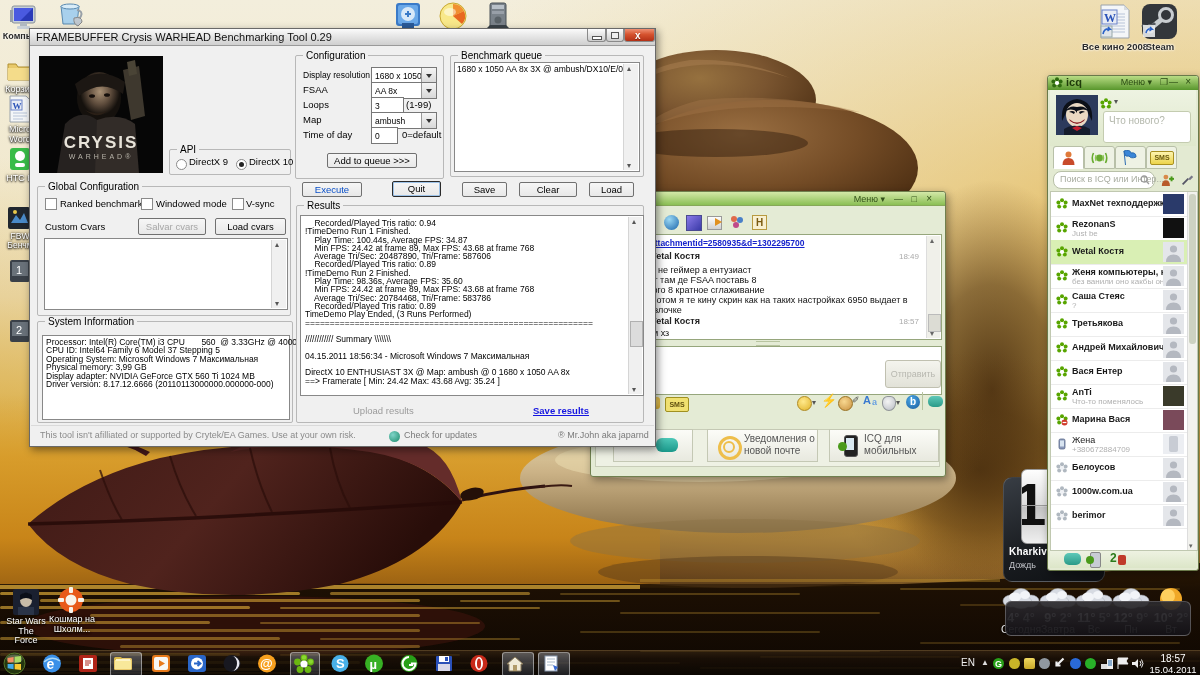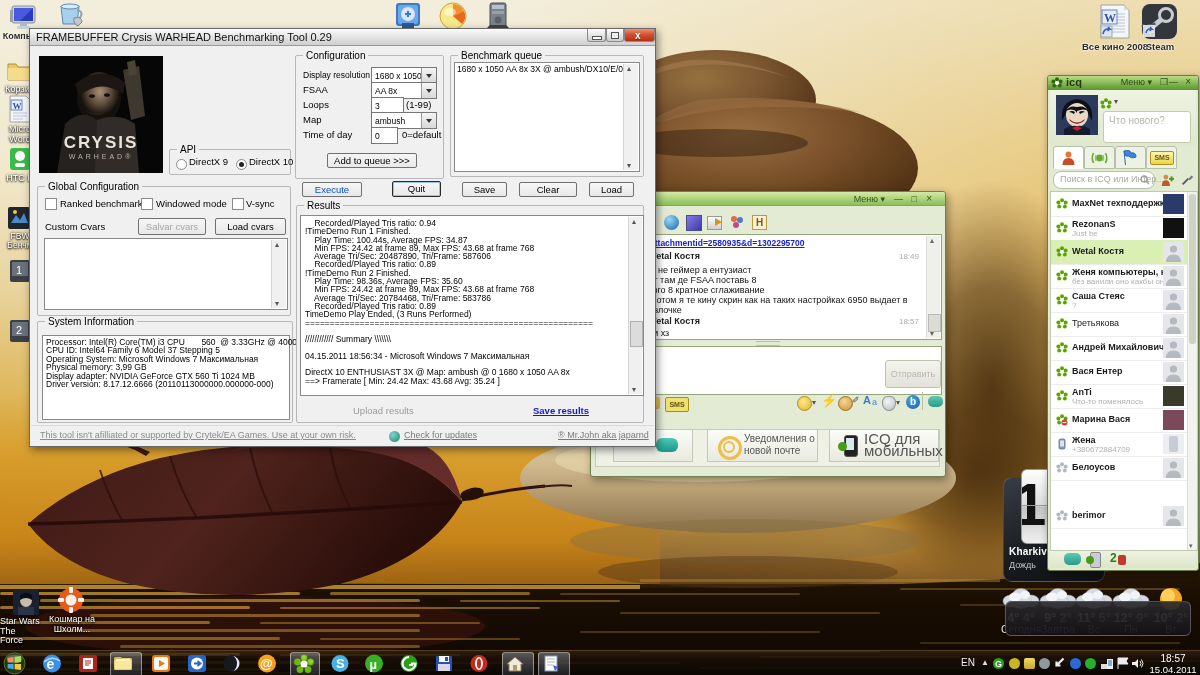--- a/index.html
+++ b/index.html
@@ -11,21 +11,21 @@
 .capbtn{position:absolute;top:0;height:12px;border:1px solid #8a8a8a;border-top:none;border-radius:0 0 3px 3px;background:linear-gradient(#fdfdfd,#cdcdcd);}
 #cb-min{left:557px;width:17px;}
 #cb-max{left:576px;width:16px;}
 #cb-x{left:594px;width:29px;background:linear-gradient(#ef9073,#d6532f 45%,#b33016);}
 #cb-min i{position:absolute;left:4px;top:7px;width:8px;height:2px;background:#fff;border:1px solid #555;}
 #cb-max i{position:absolute;left:4px;top:3px;width:6px;height:5px;background:#eee;border:1px solid #555;}
 #cb-x i{position:absolute;left:10px;top:1px;color:#fff;font-size:10px;font-style:normal;font-weight:bold;text-shadow:0 1px 1px #7c1d08;}
 .gb{position:absolute;border:1px solid #b8b8b8;border-radius:2px;}
 .gb>b{position:absolute;left:7px;top:-6px;background:#f0f0f0;padding:0 3px;font-weight:normal;font-size:10px;color:#000;line-height:11px;white-space:nowrap;}
 .lbl{position:absolute;font-size:9.5px;color:#000;white-space:nowrap;}
-.s10{font-size:9px !important;text-decoration:underline;}
+.s10{font-size:9px !important;}
 .radio{position:absolute;width:9px;height:9px;border-radius:50%;border:1px solid #8a8a8a;background:#fff;}
 .radio.on::after{content:"";position:absolute;left:2px;top:2px;width:5px;height:5px;border-radius:50%;background:#222;}
 .chk{position:absolute;width:10px;height:10px;border:1px solid #8a8a8a;background:#fff;}
 .combo{position:absolute;height:15px;background:#fff;border:1px solid #777;}
 .combo>span{position:absolute;left:3px;top:3px;font-size:8.5px;white-space:nowrap;}
 .combo>i{position:absolute;right:0;top:0;bottom:0;width:14px;background:linear-gradient(#f4f4f4,#d8d8d8);border-left:1px solid #999;}
 .combo>i::after{content:"";position:absolute;left:3.5px;top:6px;border:3.5px solid transparent;border-top:4.5px solid #333;}
 .tbox{position:absolute;height:15px;background:#fff;border:1px solid #777;}
 .tbox>span{position:absolute;left:3px;top:3px;font-size:8.5px;}
 .btn{position:absolute;background:linear-gradient(#f6f6f6,#e8e8e8);border:1px solid #707070;border-radius:2px;font-size:9.5px;color:#000;text-align:center;}
@@ -400,21 +400,21 @@
   </div>
   <div style="position:absolute;left:116px;top:237px;width:109px;height:31px;background:linear-gradient(#fcfcf8,#e8e9df);border:1px solid #c4c8b4">
     <div style="position:absolute;left:10px;top:6px;width:18px;height:18px;border-radius:50%;border:3px solid #eebe4a"></div>
     <div style="position:absolute;left:15px;top:11px;width:8px;height:8px;border-radius:50%;border:2px solid #eebe4a"></div>
     <span style="position:absolute;left:36px;top:3px;font-size:10px;color:#555;line-height:12px">Уведомления о<br>новой почте</span>
   </div>
   <div style="position:absolute;left:238px;top:237px;width:108px;height:31px;background:linear-gradient(#fcfcf8,#e8e9df);border:1px solid #c4c8b4">
     <div style="position:absolute;left:14px;top:5px;width:12px;height:20px;background:#222;border-radius:3px;border:1px solid #555"></div>
     <div style="position:absolute;left:16px;top:8px;width:8px;height:12px;background:#d8e8f0"></div>
     <div style="position:absolute;left:8px;top:12px;width:9px;height:9px;border-radius:50%;background:#4a9a1a"></div>
-    <span style="position:absolute;left:34px;top:3px;font-size:15px;color:#555;line-height:12px">ICQ для<br>мобильных</span>
+    <span style="position:absolute;left:34px;top:3px;font-size:10px;color:#555;line-height:12px">ICQ для<br>мобильных</span>
   </div>
 </div>
 
 <div id="icqp" style="z-index:20;position:absolute;left:1047px;top:75px;width:150px;height:494px;background:#e3ead2;border:1px solid #6a7a4a;border-radius:3px;box-shadow:2px 3px 8px rgba(0,0,0,.4)">
     <div style="position:absolute;left:0;top:0;right:0;height:14px;background:linear-gradient(#b8dc84,#58962c);border-radius:3px 3px 0 0">
       <svg style="position:absolute;left:3px;top:1px" width="12" height="12" viewBox="0 0 12 12">
         <g fill="#2f6a10">
           <circle cx="6" cy="2.2" r="2"></circle>
           <circle cx="9.6" cy="4.4" r="2"></circle>
           <circle cx="8.8" cy="8.6" r="2"></circle>
@@ -587,21 +587,21 @@
         <svg style="position:absolute;left:5px;top:6px" width="12" height="12" viewBox="0 0 12 12">
           <g fill="#58a500">
             <circle cx="6" cy="2.2" r="2"></circle>
             <circle cx="9.6" cy="4.4" r="2"></circle>
             <circle cx="8.8" cy="8.6" r="2"></circle>
             <circle cx="3.2" cy="8.6" r="2"></circle>
             <circle cx="2.4" cy="4.4" r="2"></circle>
           </g>
           <circle cx="6" cy="6" r="2" fill="#fff"></circle>
         </svg>
-        <span style="position:absolute;left:21px;top:6px;font-size:9px;font-weight:normal;color:#1a1a1a;white-space:nowrap">Третьякова</span>
+        <span style="position:absolute;left:21px;top:6px;font-size:9px;font-weight:bold;color:#1a1a1a;white-space:nowrap">Третьякова</span>
         <svg style="position:absolute;right:3px;top:2px" width="21" height="20" viewBox="0 0 21 20">
           <rect width="21" height="20" fill="#e4e6ea"></rect>
           <circle cx="10.5" cy="7" r="3.6" fill="#b4b8c0"></circle>
           <path d="M3 20 Q3 12.5 10.5 12.5 Q18 12.5 18 20 Z" fill="#b4b8c0"></path>
         </svg>
       </div>
       <div style="position:absolute;left:0;top:144px;width:136px;height:24px;border-bottom:1px solid #ececec">
         <svg style="position:absolute;left:5px;top:6px" width="12" height="12" viewBox="0 0 12 12">
           <g fill="#58a500">
             <circle cx="6" cy="2.2" r="2"></circle>
@@ -666,38 +666,56 @@
           <rect x="6.6" y="7.9" width="3.8" height="1.2" fill="#fff"></rect>
         </svg>
         <span style="position:absolute;left:21px;top:6px;font-size:9px;font-weight:bold;color:#1a1a1a;white-space:nowrap">Марина Вася</span>
         <div style="position:absolute;right:3px;top:2px;width:21px;height:20px;background:#7a4a5a"></div>
       </div>
       <div style="position:absolute;left:0;top:240px;width:136px;height:24px;border-bottom:1px solid #ececec">
         <svg style="position:absolute;left:5px;top:6px" width="12" height="12" viewBox="0 0 12 12">
           <rect x="3" y="1" width="6" height="10" rx="1.5" fill="#8a98b8" stroke="#5a6a8a" stroke-width=".8"></rect>
           <rect x="4" y="2.5" width="4" height="6" fill="#d8e4f0"></rect>
         </svg>
-        <span style="position:absolute;left:21px;top:3px;font-size:9px;font-weight:bold;color:#1a1a1a;white-space:nowrap">Жена</span>
+        <span style="position:absolute;left:21px;top:3px;font-size:9px;font-weight:normal;color:#1a1a1a;white-space:nowrap">Жена</span>
         <span style="position:absolute;left:21px;top:13px;font-size:8px;color:#b0b0b0;white-space:nowrap">+380672884709</span>
         <div style="position:absolute;right:3px;top:2px;width:21px;height:20px;background:#eceef2">
           <div style="position:absolute;left:6px;top:2px;width:9px;height:16px;background:#c8ccd4;border-radius:2px"></div>
         </div>
       </div>
       <div style="position:absolute;left:0;top:264px;width:136px;height:24px;border-bottom:1px solid #ececec">
         <svg style="position:absolute;left:5px;top:6px" width="12" height="12" viewBox="0 0 12 12">
           <g fill="#b0b8c0">
             <circle cx="6" cy="2.2" r="2"></circle>
             <circle cx="9.6" cy="4.4" r="2"></circle>
             <circle cx="8.8" cy="8.6" r="2"></circle>
             <circle cx="3.2" cy="8.6" r="2"></circle>
             <circle cx="2.4" cy="4.4" r="2"></circle>
           </g>
           <circle cx="6" cy="6" r="2" fill="#eef0f4"></circle>
         </svg>
         <span style="position:absolute;left:21px;top:6px;font-size:9px;font-weight:bold;color:#1a1a1a;white-space:nowrap">Белоусов</span>
+        <svg style="position:absolute;right:3px;top:2px" width="21" height="20" viewBox="0 0 21 20">
+          <rect width="21" height="20" fill="#e4e6ea"></rect>
+          <circle cx="10.5" cy="7" r="3.6" fill="#b4b8c0"></circle>
+          <path d="M3 20 Q3 12.5 10.5 12.5 Q18 12.5 18 20 Z" fill="#b4b8c0"></path>
+        </svg>
+      </div>
+      <div style="position:absolute;left:0;top:288px;width:136px;height:24px;border-bottom:1px solid #ececec">
+        <svg style="position:absolute;left:5px;top:6px" width="12" height="12" viewBox="0 0 12 12">
+          <g fill="#b0b8c0">
+            <circle cx="6" cy="2.2" r="2"></circle>
+            <circle cx="9.6" cy="4.4" r="2"></circle>
+            <circle cx="8.8" cy="8.6" r="2"></circle>
+            <circle cx="3.2" cy="8.6" r="2"></circle>
+            <circle cx="2.4" cy="4.4" r="2"></circle>
+          </g>
+          <circle cx="6" cy="6" r="2" fill="#eef0f4"></circle>
+        </svg>
+        <span style="position:absolute;left:21px;top:6px;font-size:9px;font-weight:bold;color:#1a1a1a;white-space:nowrap">1000w.com.ua</span>
         <svg style="position:absolute;right:3px;top:2px" width="21" height="20" viewBox="0 0 21 20">
           <rect width="21" height="20" fill="#e4e6ea"></rect>
           <circle cx="10.5" cy="7" r="3.6" fill="#b4b8c0"></circle>
           <path d="M3 20 Q3 12.5 10.5 12.5 Q18 12.5 18 20 Z" fill="#b4b8c0"></path>
         </svg>
       </div>
       <div style="position:absolute;left:0;top:312px;width:136px;height:24px;border-bottom:1px solid #ececec">
         <svg style="position:absolute;left:5px;top:6px" width="12" height="12" viewBox="0 0 12 12">
           <g fill="#b0b8c0">
             <circle cx="6" cy="2.2" r="2"></circle>
@@ -1014,21 +1032,21 @@
       <rect x="2" y="2" width="20" height="22" rx="2" fill="#3a4048"></rect>
       <rect x="4" y="4" width="16" height="14" fill="#6a727a"></rect>
       <text x="8" y="16" font-size="11" fill="#fff" font-family="Liberation Sans">2</text>
     </svg>
     <svg style="position:absolute;left:12px;top:588px" width="28" height="28" viewBox="0 0 28 28">
       <rect x="1" y="1" width="26" height="26" rx="2" fill="#1a2030"></rect>
       <ellipse cx="14" cy="12" rx="6" ry="7" fill="#c8bca8"></ellipse>
       <path d="M8 7 Q14 2 20 7 L20 12 Q14 8 8 12 Z" fill="#0a0e18"></path>
       <rect x="6" y="19" width="16" height="8" fill="#2a3448"></rect>
     </svg>
-    <div style="font-size:10px;color:#fff;text-shadow:0 1px 2px #000,0 0 3px #000;text-align:left;position:absolute;left:0px;top:617px;width:52px;font-size:9px;line-height:9.5px">Star Wars The<br>Force</div>
+    <div style="font-size:10px;color:#fff;text-shadow:0 1px 2px #000,0 0 3px #000;text-align:center;position:absolute;left:0px;top:617px;width:52px;font-size:9px;line-height:9.5px">Star Wars The<br>Force</div>
     <svg style="position:absolute;left:56px;top:585px" width="30" height="30" viewBox="0 0 30 30">
       <circle cx="15" cy="15" r="12" fill="#e85a1a"></circle>
       <circle cx="15" cy="15" r="5.5" fill="#f8f4ec"></circle>
       <g fill="#f8f4ec">
         <rect x="13" y="2" width="4" height="6" rx="1"></rect>
         <rect x="13" y="22" width="4" height="6" rx="1"></rect>
         <rect x="2" y="13" width="6" height="4" rx="1"></rect>
         <rect x="22" y="13" width="6" height="4" rx="1"></rect>
       </g>
     </svg>

